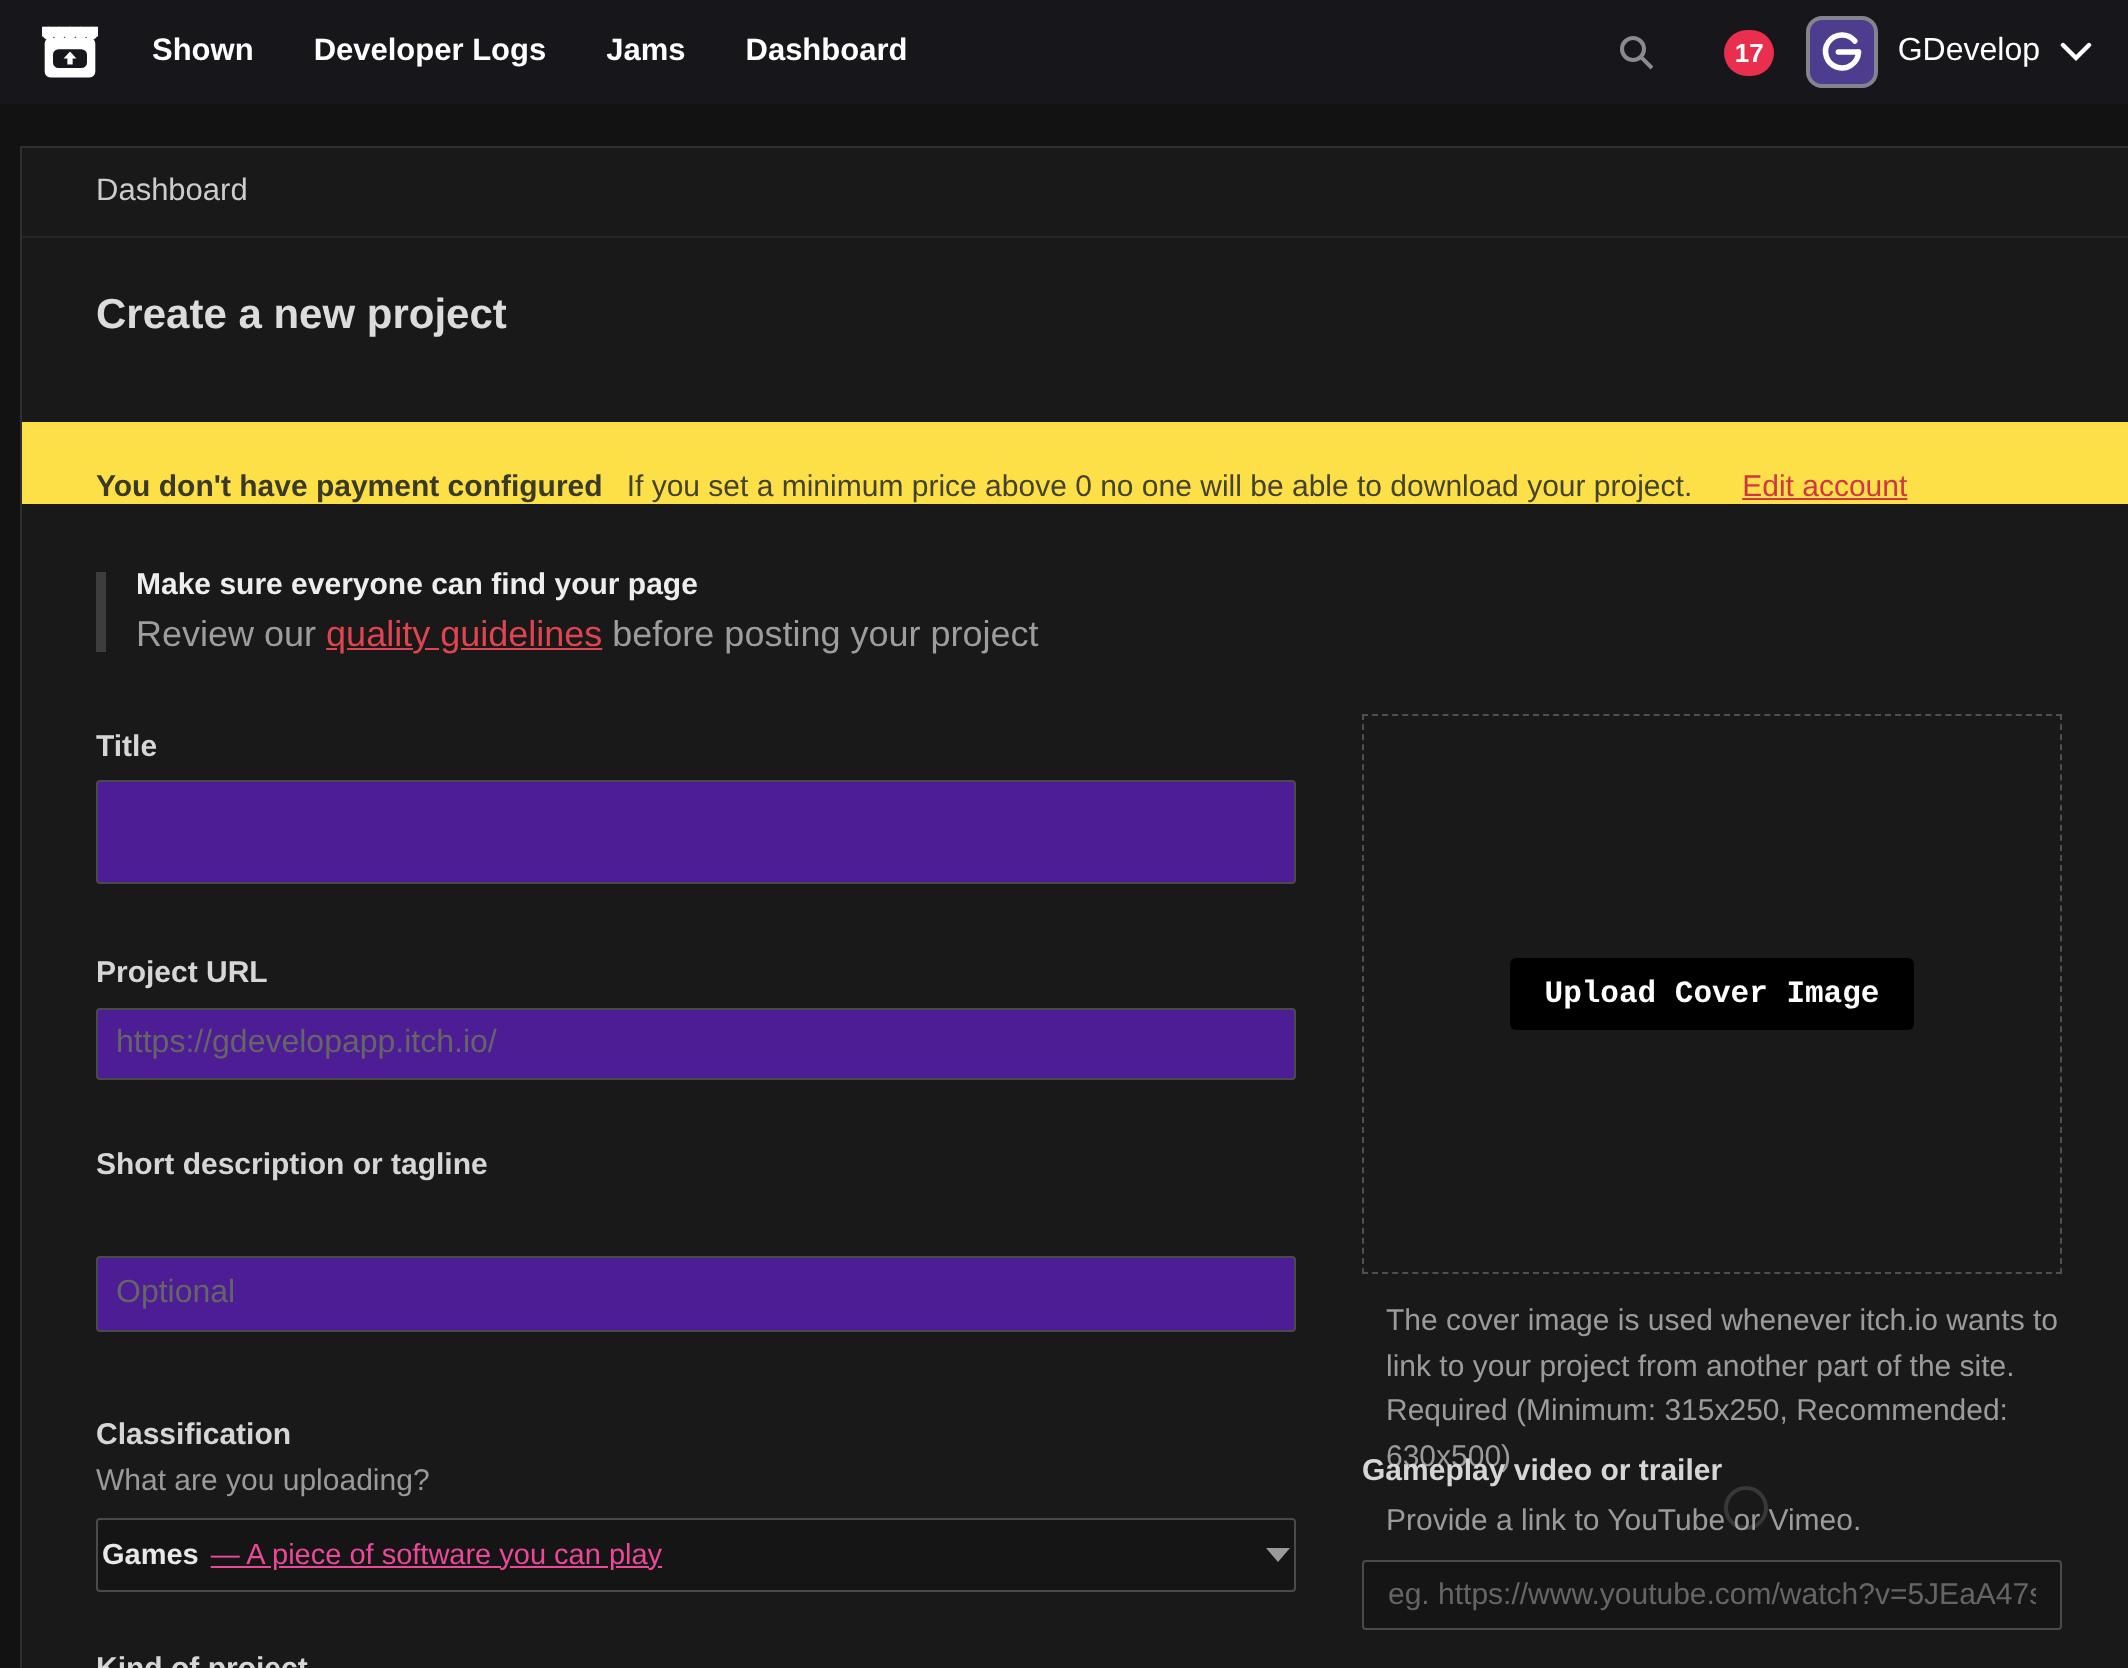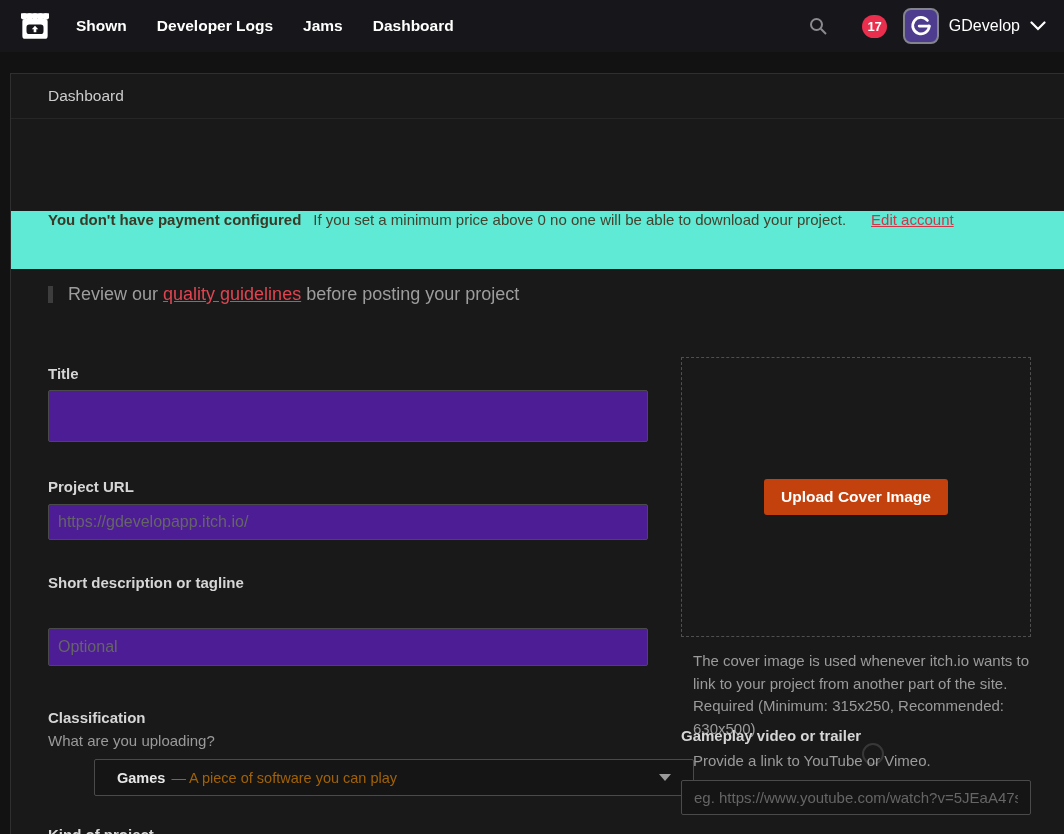--- a/index.html
+++ b/index.html
@@ -26,22 +26,22 @@
   .chevron { margin-right:18px; cursor:pointer; }
 
   
   .container { position:absolute; left:10px; top:73px; right:0; bottom:0;
     background:#191919; border-left:1px solid #2f2f2f; border-top:1px solid #2f2f2f; }
   .crumb-row { height:45px; border-bottom:1px solid #262626; display:flex; align-items:center; }
   .crumb { color:#cccccc; font-size:15.5px; margin-left:37px; cursor:pointer; }
   .page-title { position:absolute; left:37px; top:72px; color:#dcdcdc; font-size:21px; font-weight:700; }
 
   
-  .banner { position:absolute; left:0; top:137px; right:0; height:58px; background:#5eead4;
-    display:flex; align-items:flex-start; font-size:15px; color:#43432f; padding-left:37px; }
+  .banner { position:absolute; left:0; top:137px; right:0; height:41px; background:#fde047;
+    display:flex; align-items:flex-end; font-size:15px; color:#43432f; padding-left:37px; }
   .banner b { font-weight:700; color:#3a3a28; }
   .banner .msg { margin-left:12px; }
   .banner a { color:#cf3749; margin-left:25px; text-decoration:underline; cursor:pointer; }
 
   
   .col-left  { position:absolute; left:37px;  top:210px; width:600px; }
   .col-right { position:absolute; left:660px; top:210px; width:350px; }
 
   .callout { position:relative; padding-left:20px; }
   .callout .bar { position:absolute; left:0; top:2px; bottom:2px; width:5px; background:#3d3d3d; }
@@ -49,31 +49,31 @@
   .callout-sub { color:#9d9d9d; font-size:18px; }
   .callout-sub a { color:#e04450; text-decoration:underline; cursor:pointer; }
 
   .f-label { position:absolute; color:#d6d6d6; font-size:15px; font-weight:700; }
   .f-help  { position:absolute; color:#9a9a9a; font-size:15px; }
   .f-input { position:absolute; width:600px; background:#4c1d95; border:1px solid #4a4a4a;
     border-radius:2px; color:#dadada; font-size:16px; padding:0 9px; outline:none; font-family:inherit; }
   .f-input::placeholder { color:#656565; }
 
   .select { position:absolute; width:600px; height:37px; background:#151515; border:1px solid #4a4a4a;
-    border-radius:2px; display:flex; align-items:center; padding:0 22px; cursor:pointer;margin-left:46px; }
+    border-radius:2px; display:flex; align-items:center; padding:0 2px; cursor:pointer; }
   .select .val { color:#e8e8e8; font-size:14.5px; font-weight:700; }
-  .select .desc { color:#a16207; font-size:14.5px; margin-left:6px; }
+  .select .desc { color:#ec4899; font-size:14.5px; margin-left:6px;text-decoration:underline; }
   .caret { margin-left:auto; width:0; height:0; border-left:6px solid transparent;
     border-right:6px solid transparent; border-top:7px solid #9a9a9a; }
 
   
   .cover-box { position:absolute; left:10px; top:73px; width:350px; height:280px;
     border:1px dashed #4f4f4f; display:flex; align-items:center; justify-content:center; }
-  .upload-btn { background:#c2410c; color:#ffffff; border:none; border-radius:3px;
-    font-size:15.5px; font-weight:700; padding:9px 17px; cursor:pointer; font-family:Liberation Sans, sans-serif;text-align:center; }
+  .upload-btn { background:#000000; color:#ffffff; border:none; border-radius:3px;
+    font-size:15.5px; font-weight:700; padding:9px 17px; cursor:pointer; font-family:Liberation Mono, monospace;text-align:center; }
   .r-help { position:absolute; left:22px; color:#9b9b9b; font-size:15px; line-height:1.5; width:350px; }
   .r-label { position:absolute; left:10px; color:#d6d6d6; font-size:15px; font-weight:700; }
   .r-input { position:absolute; left:10px; width:350px; height:35px; background:#151515;
     border:1px solid #4a4a4a; border-radius:2px; color:#dadada; font-size:15px; padding:0 12px;
     outline:none; font-family:inherit; }
   .r-input::placeholder { color:#656565; }
   .cursor-ring { position:absolute; left:191px; top:459px; width:22px; height:22px;
     border-radius:50%; border:2px solid rgba(200,200,200,0.18); }
 </style>
 </head>
@@ -120,31 +120,33 @@
     </svg>
   </div>
 </div>
 
 <div class="container">
 
   <div class="crumb-row">
     <span class="crumb">Dashboard</span>
   </div>
 
+  <h1 class="page-title">Create a new project</h1>
 
   <div class="banner">
     <b>You don't have payment configured</b>
     <span class="msg">If you set a minimum price above 0 no one will be able to download your project.</span>
     <a>Edit account</a>
   </div>
 
   <div class="col-left">
 
     <div class="callout">
       <div class="bar"></div>
+      <div class="callout-title">Make sure everyone can find your page</div>
       <div class="callout-sub"><span>Review our </span><a>quality guidelines</a><span> before posting your project</span></div>
     </div>
 
     <label class="f-label" style="top:81px;">Title</label>
     <input class="f-input" style="top: 106px; height: 52px;">
 
     <label class="f-label" style="top:194px;">Project URL</label>
     <input class="f-input" style="top: 220px; height: 36px;" placeholder="https://gdevelopapp.itch.io/">
 
     <label class="f-label" style="top:290px;">Short description or tagline</label>

